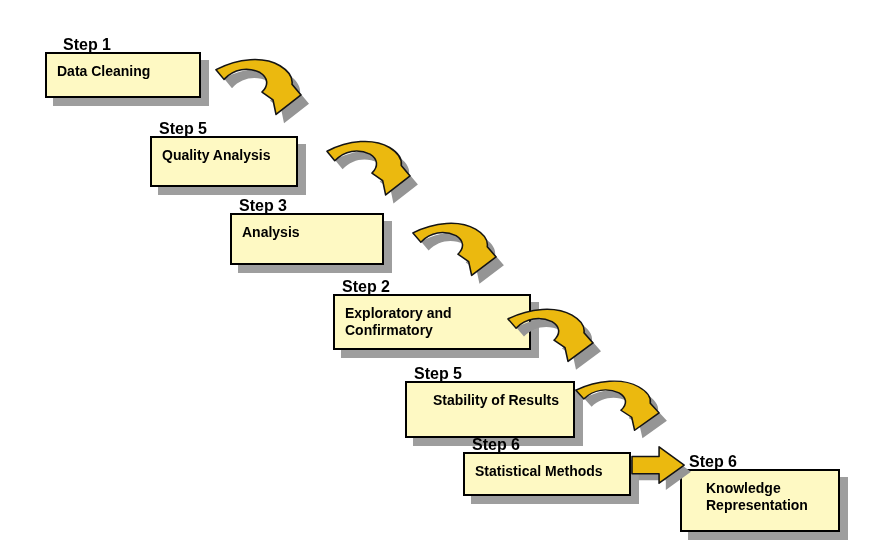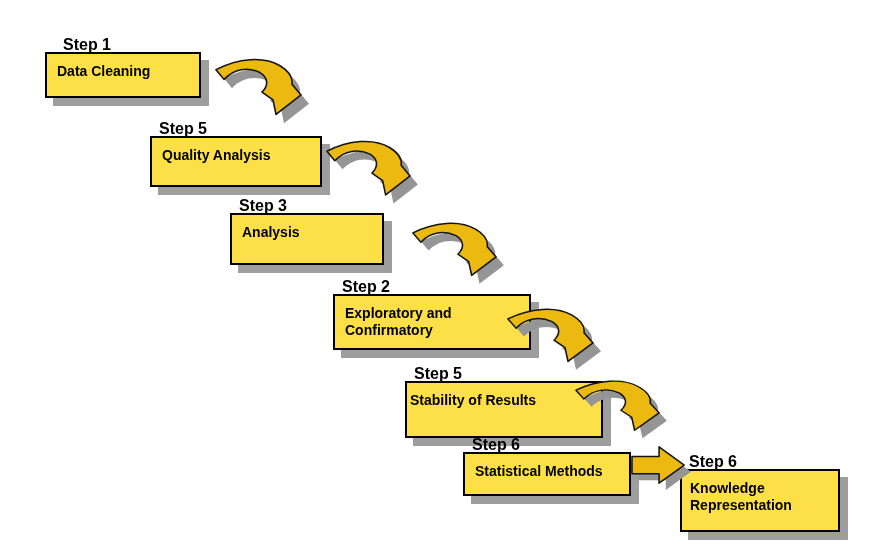--- a/index.html
+++ b/index.html
@@ -7,34 +7,34 @@
     position:relative;width:877px;height:554px;background:#ffffff;
     font-family:"Liberation Sans",sans-serif;overflow:hidden;
   }
   .group{position:absolute;}
   .step-label{
     font-size:16px;font-weight:bold;color:#000;line-height:17px;
     margin:0 0 -1px 9px;white-space:nowrap;
   }
   .g1 .step-label{margin-left:18px;}
   .step-box{
-    background:#fde047;border:2px solid #000;
+    background:#fef9c3;border:2px solid #000;
     box-shadow:8px 8px 0 #9e9e9e;
     box-sizing:border-box;
     font-size:14px;font-weight:bold;color:#000;line-height:17px;
     padding:9px 6px 0 10px;
   }
   
   .g1{left:45px;top:36px;}  .g1 .step-box{width:156px;height:46px;}
-  .g2{left:150px;top:120px;} .g2 .step-box{width:172px;height:51px;}
+  .g2{left:150px;top:120px;} .g2 .step-box{width:148px;height:51px;}
   .g3{left:230px;top:197px;} .g3 .step-box{width:154px;height:52px;}
   .g4{left:333px;top:278px;} .g4 .step-box{width:198px;height:56px;}
-  .g5{left:405px;top:365px;} .g5 .step-box{width:198px;height:57px;padding-left:3px;}
+  .g5{left:405px;top:365px;} .g5 .step-box{width:170px;height:57px;padding-left:26px;}
   .g6{left:463px;top:436px;} .g6 .step-box{width:168px;height:44px;}
-  .g7{left:680px;top:453px;} .g7 .step-box{width:160px;height:63px;padding-left:8px;}
+  .g7{left:680px;top:453px;} .g7 .step-box{width:160px;height:63px;padding-left:24px;}
 
   .arrow{position:absolute;overflow:visible;}
   .a1{left:214px;top:56px;width:90px;height:76px;}
   .a2{left:325px;top:138px;width:88px;height:74px;}
   .a3{left:411px;top:220px;width:88px;height:72px;}
   .a4{left:506px;top:306px;width:90px;height:72px;}
   .a5{left:574px;top:378px;width:88px;height:68px;}
   .ablock{left:632px;top:444px;width:58px;height:44px;}
 
   .arrow-body{stroke:#141414;stroke-width:1.6;stroke-linejoin:round;}

